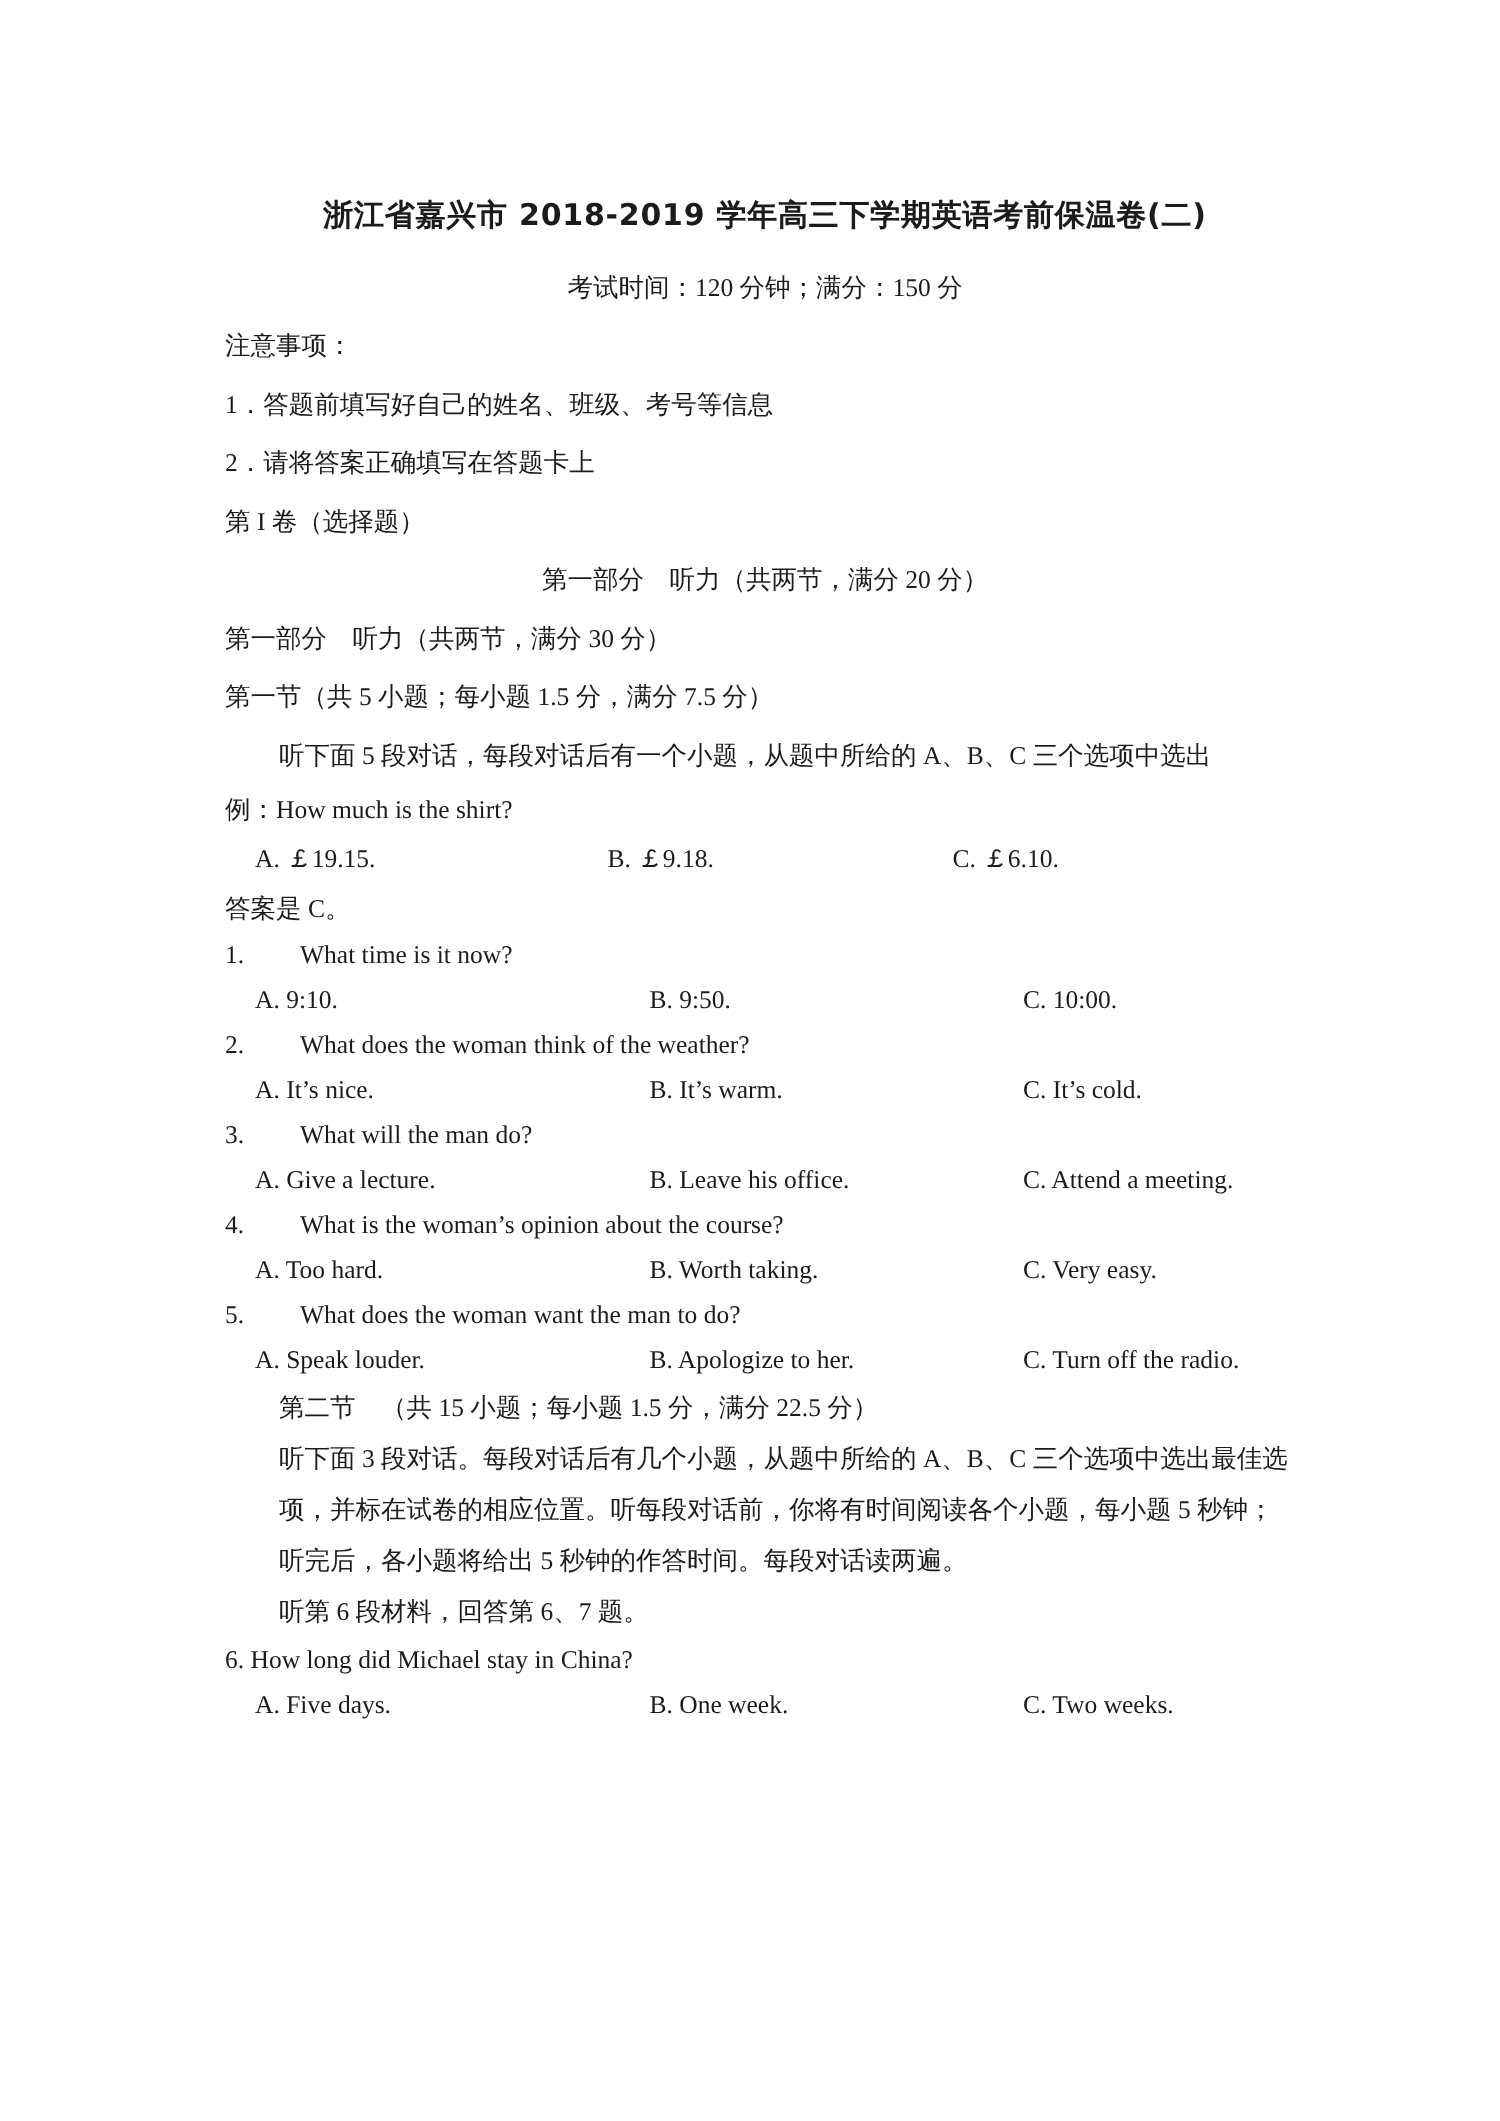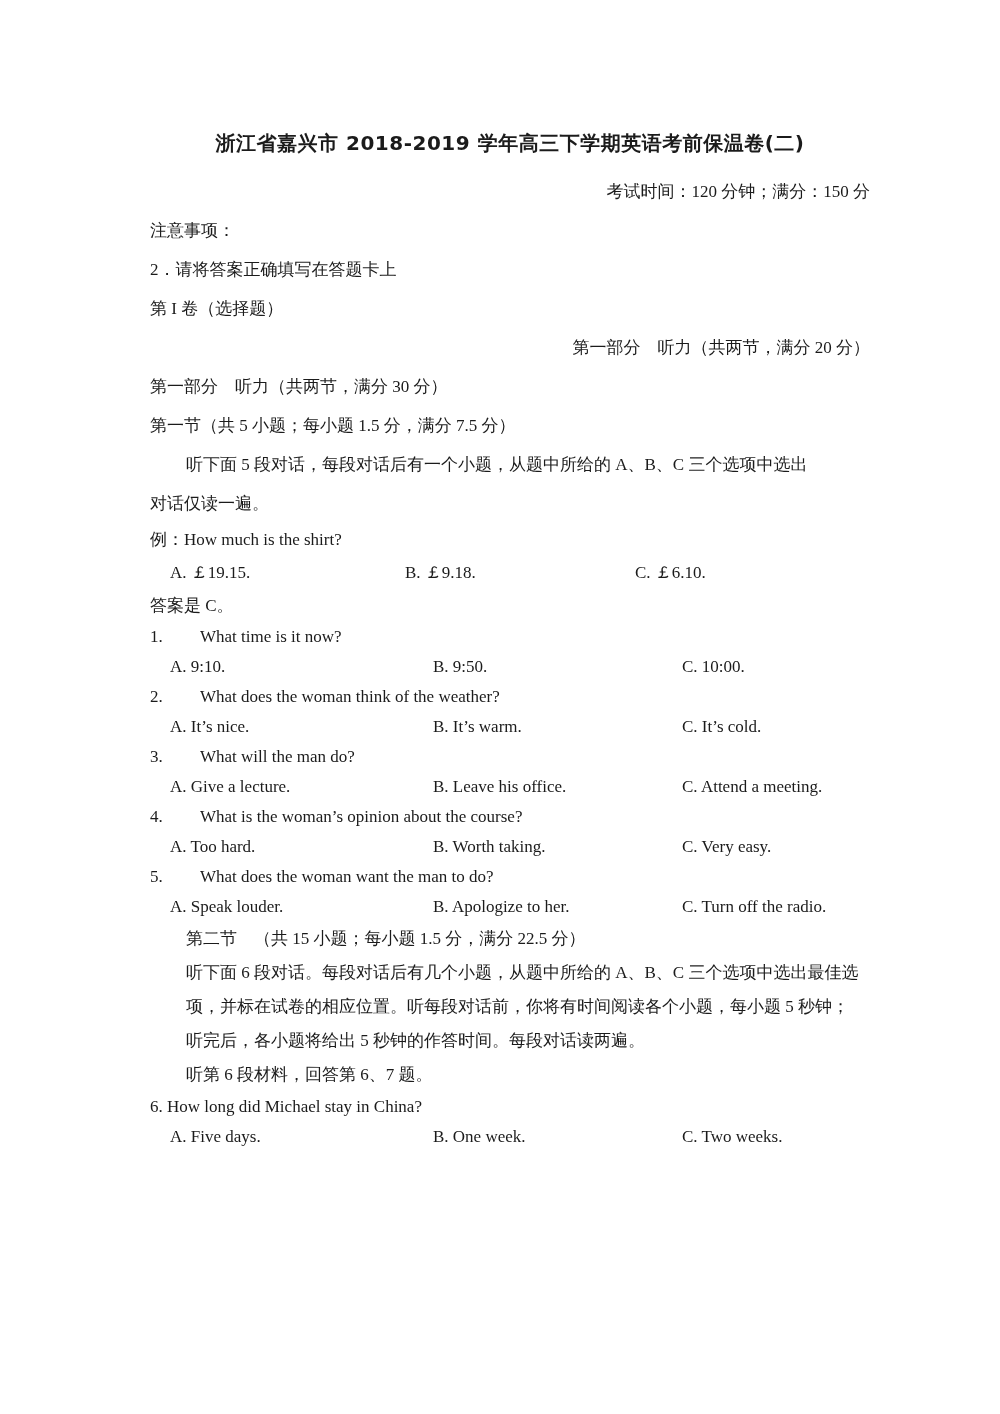--- a/index.html
+++ b/index.html
@@ -22,21 +22,21 @@
     text-align:center;
     line-height:30px;
     margin:0 0 14px 0;
     letter-spacing:0.5px;
   }
   .line{white-space:nowrap;}
   .lg{line-height:39px;}
   .md{line-height:33px;}
   .sm{line-height:30px;}
   .md2{line-height:34px;margin-left:36px;}
-  .center{text-align:right;}
+  .center{text-align:center;}
   .indent{text-indent:36px;}
   .options{
     display:grid;
     grid-template-columns:263px 249px auto;
     padding-left:20px;
   }
   .options.example{grid-template-columns:235px 230px auto;}
   .qrow .qnum{display:inline-block;width:50px;}
   .sans{
     font-family:"Liberation Sans","DejaVu Sans",sans-serif;
@@ -47,30 +47,30 @@
 </head>
 <body>
 
 <div class="page">
 
   <h1 class="title">浙江省嘉兴市 2018-2019 学年高三下学期英语考前保温卷(二)</h1>
 
   <div class="line lg center">考试时间：120 分钟；满分：150 分</div>
 
   <div class="line lg">注意事项：</div>
+  <div class="line lg">1．答题前填写好自己的姓名、班级、考号等信息</div>
   <div class="line lg">2．请将答案正确填写在答题卡上</div>
 
   <div class="line lg">第 I 卷（选择题）</div>
 
   <div class="line lg center">第一部分　听力（共两节，满分 20 分）</div>
   <div class="line lg">第一部分　听力（共两节，满分 30 分）</div>
   <div class="line lg">第一节（共 5 小题；每小题 1.5 分，满分 7.5 分）</div>
 
   <div class="line lg indent">听下面 5 段对话，每段对话后有一个小题，从题中所给的 A、B、C 三个选项中选出</div>
-  <div class="line lg">对话仅读一遍。</div>
 
   <div class="line md">例：How much is the shirt?</div>
   <div class="line md options example">
     <span>A. ￡19.15.</span>
     <span>B. ￡9.18.</span>
     <span>C. ￡6.10.</span>
   </div>
   <div class="line md">答案是 C。</div>
 
   <div class="line sm qrow">
@@ -112,21 +112,21 @@
   <div class="line sm qrow">
     <span class="qnum">5.</span><span>What does the woman want the man to do?</span>
   </div>
   <div class="line sm options">
     <span>A. Speak louder.</span>
     <span>B. Apologize to her.</span>
     <span>C. Turn off the radio.</span>
   </div>
 
   <div class="line md2">第二节　（共 15 小题；每小题 1.5 分，满分 22.5 分）</div>
-  <div class="line md2">听下面 6 段对话。每段对话后有几个小题，从题中所给的 A、B、C 三个选项中选出最佳选</div>
+  <div class="line md2">听下面 3 段对话。每段对话后有几个小题，从题中所给的 A、B、C 三个选项中选出最佳选</div>
   <div class="line md2">项，并标在试卷的相应位置。听每段对话前，你将有时间阅读各个小题，每小题 5 秒钟；</div>
   <div class="line md2">听完后，各小题将给出 5 秒钟的作答时间。每段对话读两遍。</div>
   <div class="line md2">听第 6 段材料，回答第 6、7 题。</div>
 
   <div class="line sm">6. How long did Michael stay in China?</div>
   <div class="line sm options">
     <span>A. Five days.</span>
     <span>B. One week.</span>
     <span>C. Two weeks.</span>
   </div>

